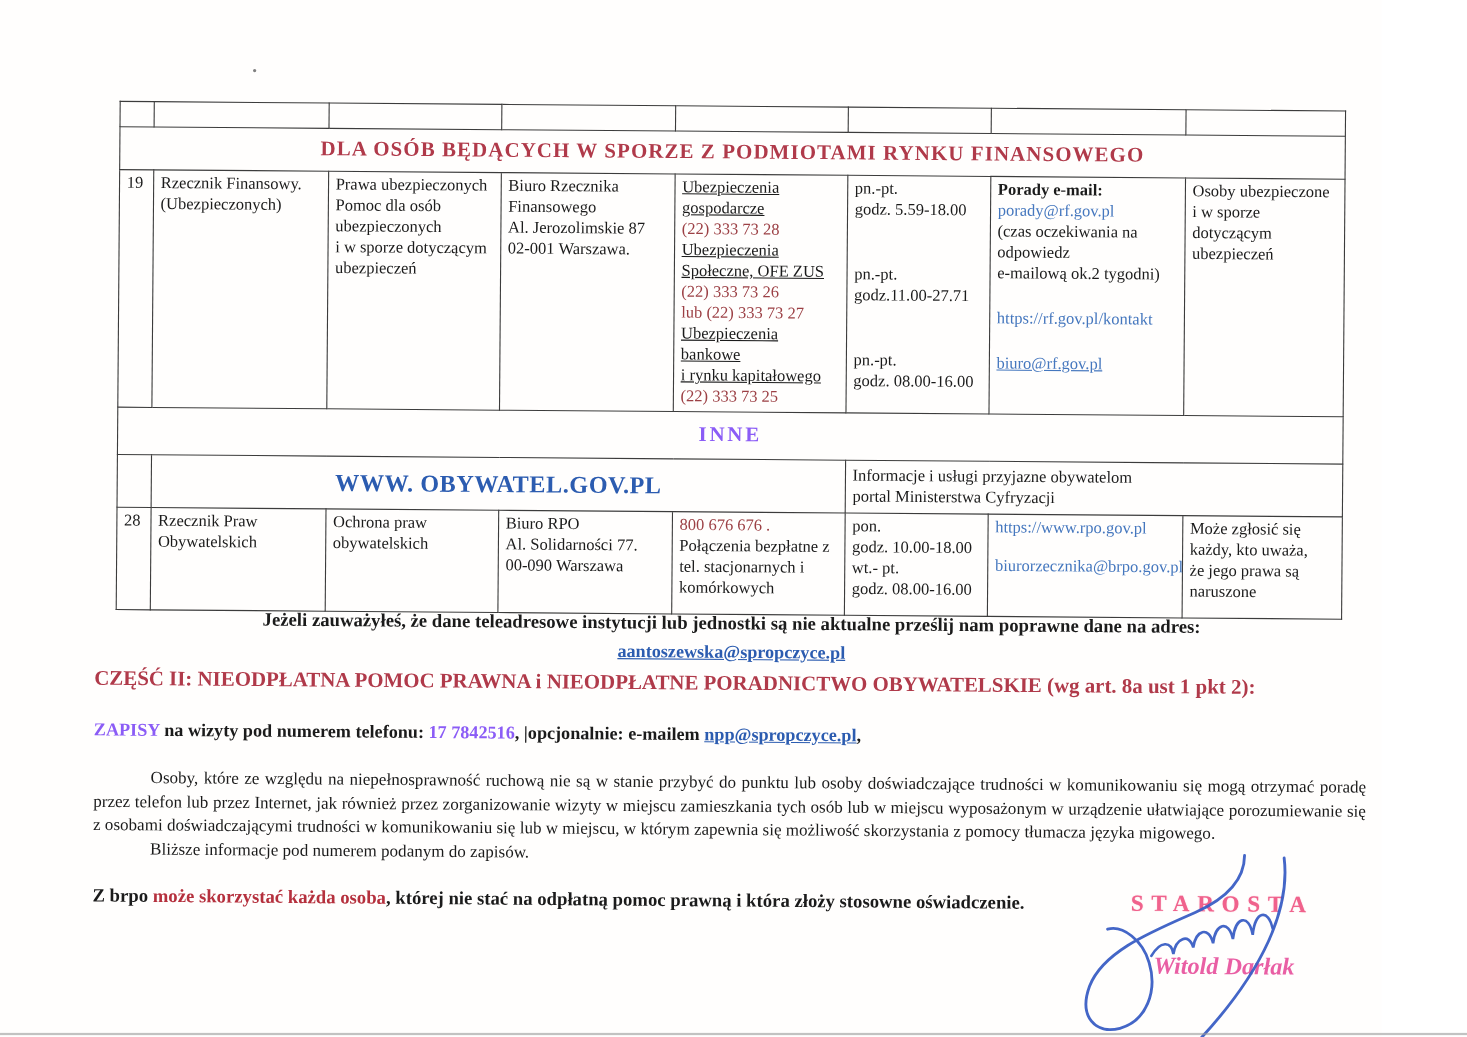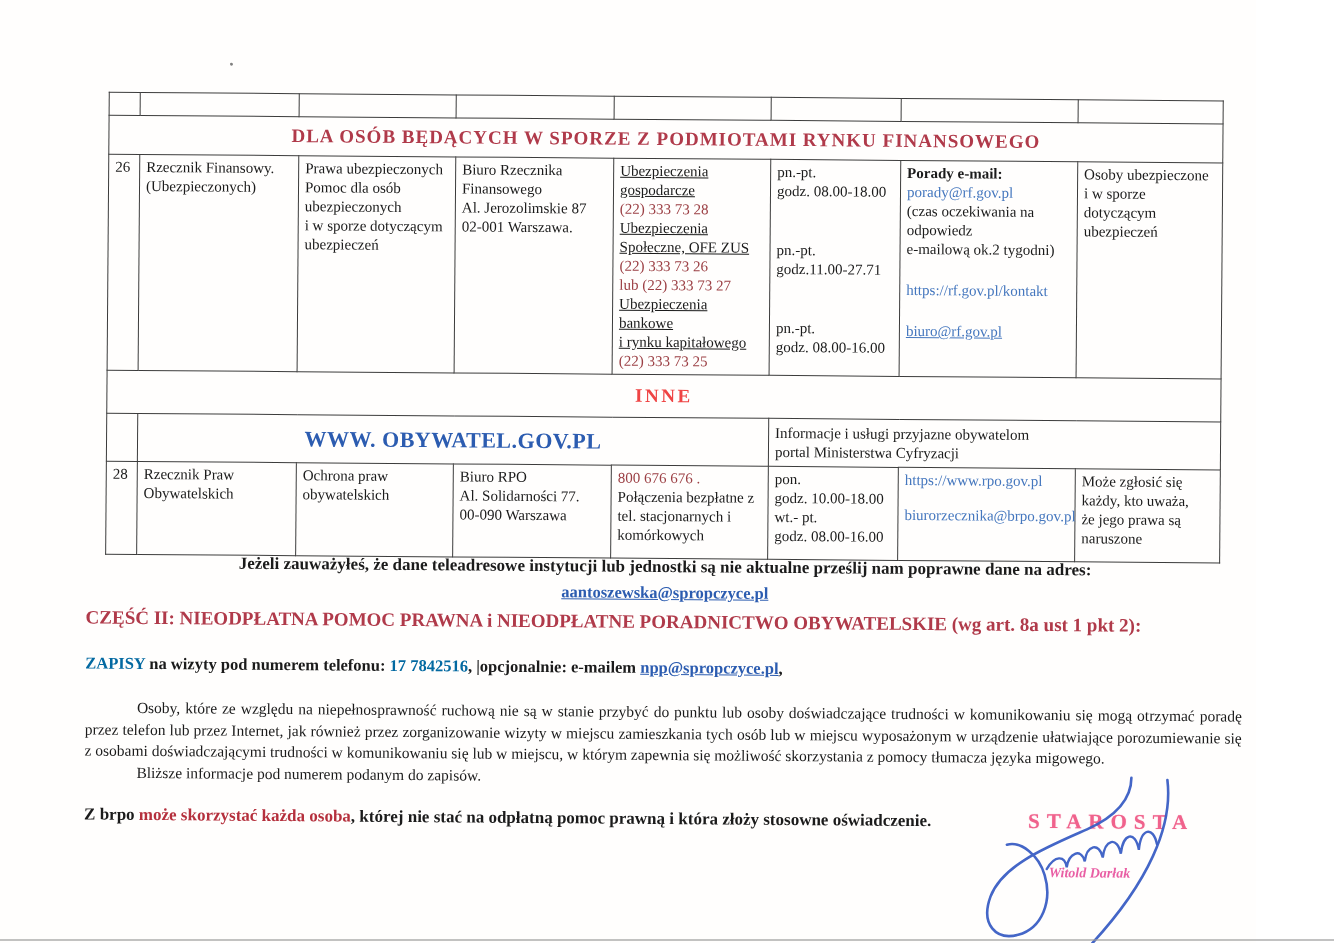--- a/index.html
+++ b/index.html
@@ -19,56 +19,56 @@
     font-size:15px;line-height:19px;color:#1b1b1b;
   }
   table.inst td{border:1.6px solid #3c3c3c;vertical-align:top;padding:3px 6px;}
   tr.r-top td{height:22px;padding:0;}
   tr.r-title td{height:34px;text-align:center;vertical-align:middle;padding:2px;}
   tr.r33 td{height:192px;}
   tr.r-inne td{height:36px;text-align:center;vertical-align:middle;}
   tr.r-www td{height:41px;vertical-align:middle;}
   tr.r34 td{height:86px;}
   .sec-title{color:#b03a4a;font-weight:bold;font-size:19px;letter-spacing:1px;}
-  .inne-title{color:#ef4444;font-weight:bold;font-size:19px;letter-spacing:2.5px;}
+  .inne-title{color:#8b5cf6;font-weight:bold;font-size:19px;letter-spacing:2.5px;}
   .www-big{color:#2c5cb0;font-weight:bold;font-size:22px;text-align:center;letter-spacing:0.5px;}
   .u{text-decoration:underline;}
   .b{font-weight:bold;}
   .maroon{color:#9c4045;}
   .blue{color:#4577be;}
   .bluu{color:#4577be;text-decoration:underline;}
   .gap{margin-top:40px;}
   .gap2{margin-top:22px;}
   .gap3{margin-top:16px;}
 
   
   .notice{position:absolute;left:0;top:557px;width:1334px;text-align:center;
     font-weight:bold;font-size:17px;}
   .notice-email{position:absolute;left:0;top:583px;width:1334px;text-align:center;
     font-weight:bold;font-size:16.5px;}
   .notice-email span{color:#2c5cb0;text-decoration:underline;}
   .part2{position:absolute;left:88px;top:611px;width:1180px;
     color:#b03a4a;font-weight:bold;font-size:19px;}
   .zapisy{position:absolute;left:88px;top:658px;width:1180px;
     font-weight:bold;font-size:16.5px;}
-  .crimson{color:#0369a1;}
+  .crimson{color:#8b5cf6;}
   .zapisy .mail{color:#2c5cb0;text-decoration:underline;}
   .par{position:absolute;left:88px;top:701px;width:1157px;
     font-size:15.5px;line-height:21.5px;text-align:justify;text-indent:52px;}
   .par .lastline{display:block;text-indent:52px;text-align:left;}
   .footer{position:absolute;left:88px;top:809px;width:1100px;
     font-weight:bold;font-size:17px;}
   .footer .red{color:#b5303d;}
 
   
   .stamp-title{position:absolute;left:1032px;top:806px;color:#ef5583;
     font-weight:bold;font-size:21px;letter-spacing:7px;opacity:.92;
     text-shadow:0 0 1px rgba(239,85,131,.55);}
   .stamp-name{position:absolute;left:1053px;top:862px;color:#e857a0;
-    font-style:italic;font-weight:bold;font-size:14px;opacity:.95;}
+    font-style:italic;font-weight:bold;font-size:22px;opacity:.95;}
   .signature{position:absolute;left:985px;top:770px;width:225px;height:172px;}
 
   
   .dot{position:absolute;left:228px;top:66px;width:3px;height:3px;border-radius:50%;
     background:#555;opacity:.75;}
   .bottom-edge{position:absolute;left:0;top:939px;width:1334px;height:2px;
     background:#9a9a9a;opacity:.6;}
 </style>
 </head>
 <body>
@@ -103,21 +103,21 @@
       </tr>
 
       <tr class="r-title">
         <td colspan="8">
           <span class="sec-title">DLA OSÓB BĘDĄCYCH W SPORZE Z PODMIOTAMI RYNKU FINANSOWEGO</span>
         </td>
       </tr>
 
       <tr class="r33">
         <td>
-          <div>26</div>
+          <div>19</div>
         </td>
         <td>
           <div>Rzecznik Finansowy.</div>
           <div>(Ubezpieczonych)</div>
         </td>
         <td>
           <div>Prawa ubezpieczonych</div>
           <div>Pomoc dla osób</div>
           <div>ubezpieczonych</div>
           <div>i w sporze dotyczącym</div>
@@ -136,21 +136,21 @@
           <div class="u">Ubezpieczenia</div>
           <div class="u">Społeczne, OFE ZUS</div>
           <div class="maroon">(22) 333 73 26</div>
           <div class="maroon">lub (22) 333 73 27</div>
           <div class="u">Ubezpieczenia bankowe</div>
           <div class="u">i rynku kapitałowego</div>
           <div class="maroon">(22) 333 73 25</div>
         </td>
         <td>
           <div>pn.-pt.</div>
-          <div>godz. 08.00-18.00</div>
+          <div>godz. 5.59-18.00</div>
           <div class="gap">pn.-pt.</div>
           <div>godz.11.00-27.71</div>
           <div class="gap">pn.-pt.</div>
           <div>godz. 08.00-16.00</div>
         </td>
         <td>
           <div class="b">Porady e-mail:</div>
           <div class="blue">porady@rf.gov.pl</div>
           <div>(czas oczekiwania na</div>
           <div>odpowiedz</div>

